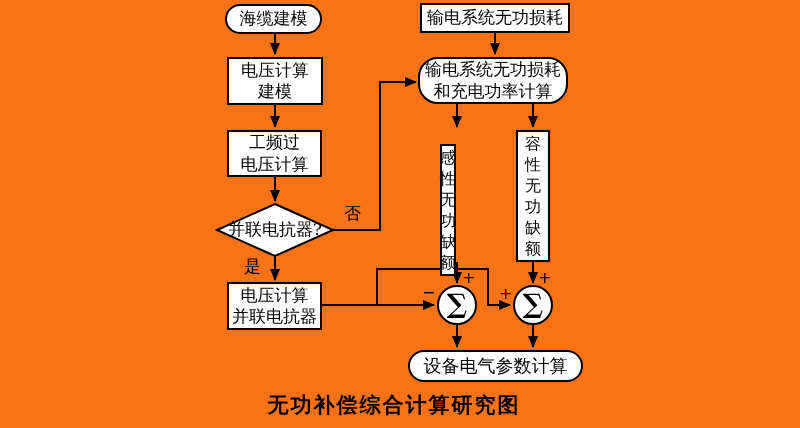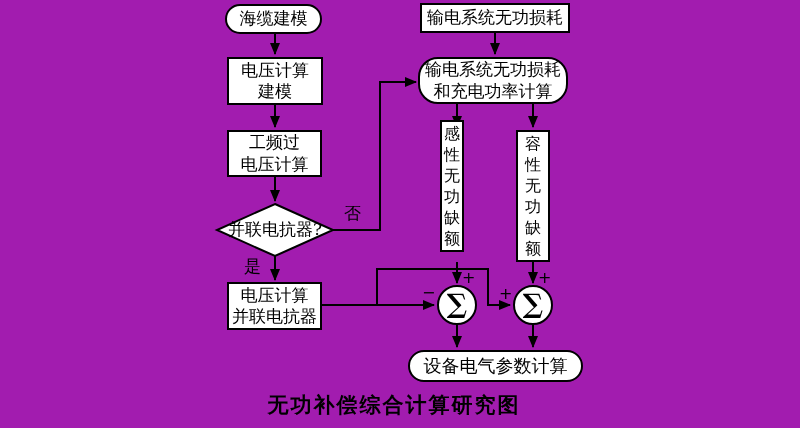--- a/index.html
+++ b/index.html
@@ -5,21 +5,21 @@
   html, body {
     margin: 0;
     padding: 0;
     background: #ffffff;
     font-family: "DejaVu Serif", "Liberation Serif", serif;
   }
   .canvas {
     position: relative;
     width: 800px;
     height: 428px;
-    background: #a21caf;
+    background: #f97316;
     overflow: hidden;
   }
   .wires {
     position: absolute;
     left: 0; top: 0;
     width: 800px; height: 428px;
     z-index: 1;
   }
   .wire {
     fill: none;
@@ -131,21 +131,21 @@
   <div class="node noborder" style="left:222px; top:219px; width:106px; height:22px;">并联电抗器?</div>
 
   <div class="node" style="left:227px; top:282px; width:95px; height:48px;">电压计算
 并联电抗器</div>
 
   <div class="node" style="left:420px; top:3px; width:150px; height:30px;">输电系统无功损耗</div>
 
   <div class="node" style="left:418px; top:57px; width:150px; height:47px;border-radius:20px;">输电系统无功损耗
 和充电功率计算</div>
 
-  <div class="node vbox" style="left:440px; top:120px; width:24px; height:132px;">感性无功缺额</div>
+  <div class="node vbox" style="left:440px; top:144px; width:16px; height:132px;">感性无功缺额</div>
 
   <div class="node vbox" style="left:516px; top:130px; width:34px; height:132px;">容性无功缺额</div>
 
   <div class="node circle" style="left:437px; top:285px; width:40px; height:40px;">∑</div>
 
   <div class="node circle" style="left:513px; top:285px; width:40px; height:40px;">∑</div>
 
   <div class="node stadium" style="left:408px; top:350px; width:175px; height:32px; font-size:18px;">设备电气参数计算</div>
 
   <span class="lbl" style="left:244px; top:255px;">是</span>

